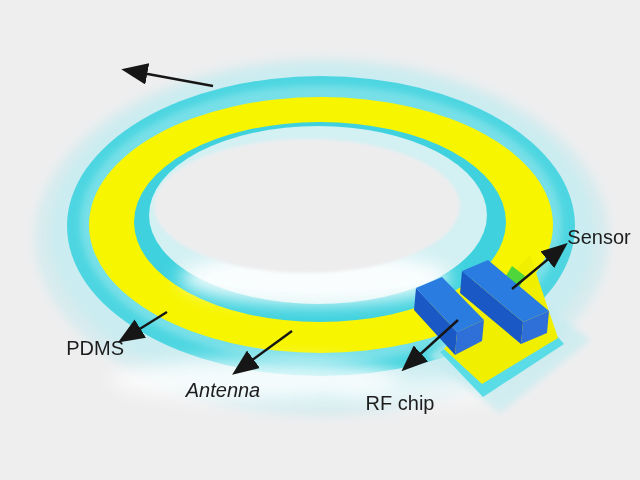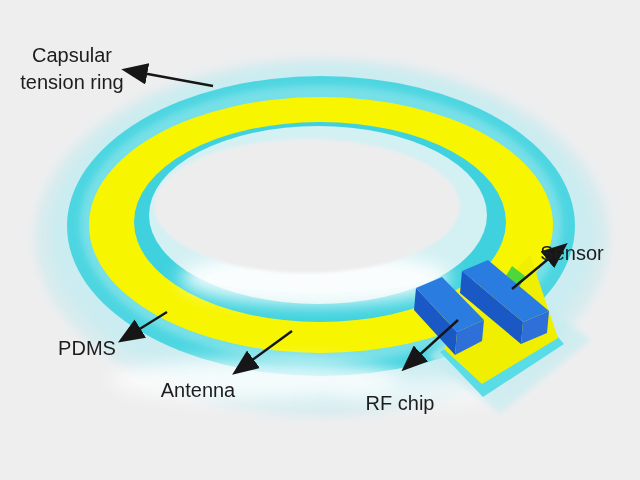--- a/index.html
+++ b/index.html
@@ -14,24 +14,24 @@
   .label{
     position:absolute;
     color:#1d1d1d;
     font-size:20px;
     line-height:1.35;
     text-align:center;
     white-space:nowrap;
     user-select:none;
   }
   #lbl-capsular{left:4px;top:42px;width:136px;}
-  #lbl-pdms{left:50px;top:335px;width:74px;}
-  #lbl-antenna{left:148px;top:377px;width:100px;}
+  #lbl-pdms{left:50px;top:335px;width:74px;text-align:right;}
+  #lbl-antenna{left:173px;top:377px;width:100px;font-style:italic;}
   #lbl-rfchip{left:350px;top:390px;width:100px;}
-  #lbl-sensor{left:530px;top:224px;width:84px;margin-top:16px;}
+  #lbl-sensor{left:557px;top:224px;width:84px;}
 </style>
 </head>
 <body>
 
 <div class="stage">
 
   <svg width="640" height="480" viewBox="0 0 640 480">
     <defs>
       <filter id="b2" x="-20%" y="-20%" width="140%" height="140%">
           <feGaussianBlur stdDeviation="1.4"></feGaussianBlur>
@@ -81,22 +81,18 @@
       <polygon points="416,288 442,277 484,320 457,332" fill="#2b7ce1"></polygon>
     </g>
 
     <line x1="213" y1="86" x2="126" y2="70" stroke="#161616" stroke-width="2.4" marker-end="url(#ah)"></line>
     <line x1="167" y1="312" x2="122" y2="340" stroke="#161616" stroke-width="2.4" marker-end="url(#ah)"></line>
     <line x1="292" y1="331" x2="236" y2="372" stroke="#161616" stroke-width="2.4" marker-end="url(#ah)"></line>
     <line x1="458" y1="320" x2="405" y2="368" stroke="#161616" stroke-width="2.4" marker-end="url(#ah)"></line>
     <line x1="512" y1="289" x2="564" y2="246" stroke="#161616" stroke-width="2.4" marker-end="url(#ah)"></line>
   </svg>
 
-  <div class="label" id="lbl-capsular">
-    <div>Capsular</div>
-    <div>tension ring</div>
-  </div>
   <div class="label" id="lbl-pdms">PDMS</div>
   <div class="label" id="lbl-antenna">Antenna</div>
   <div class="label" id="lbl-rfchip">RF chip</div>
   <div class="label" id="lbl-sensor">Sensor</div>
 
 </div>
 
 </body></html>

